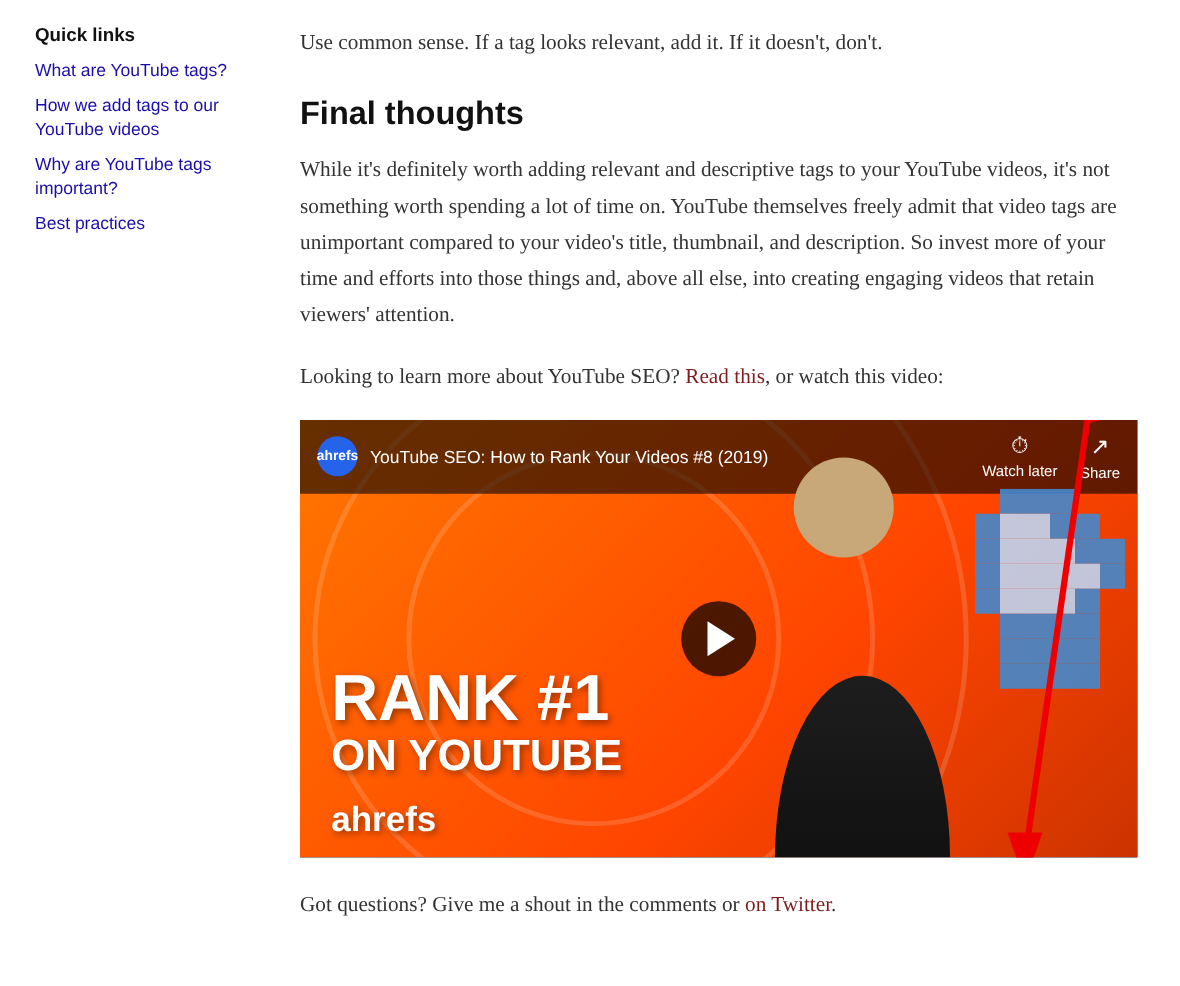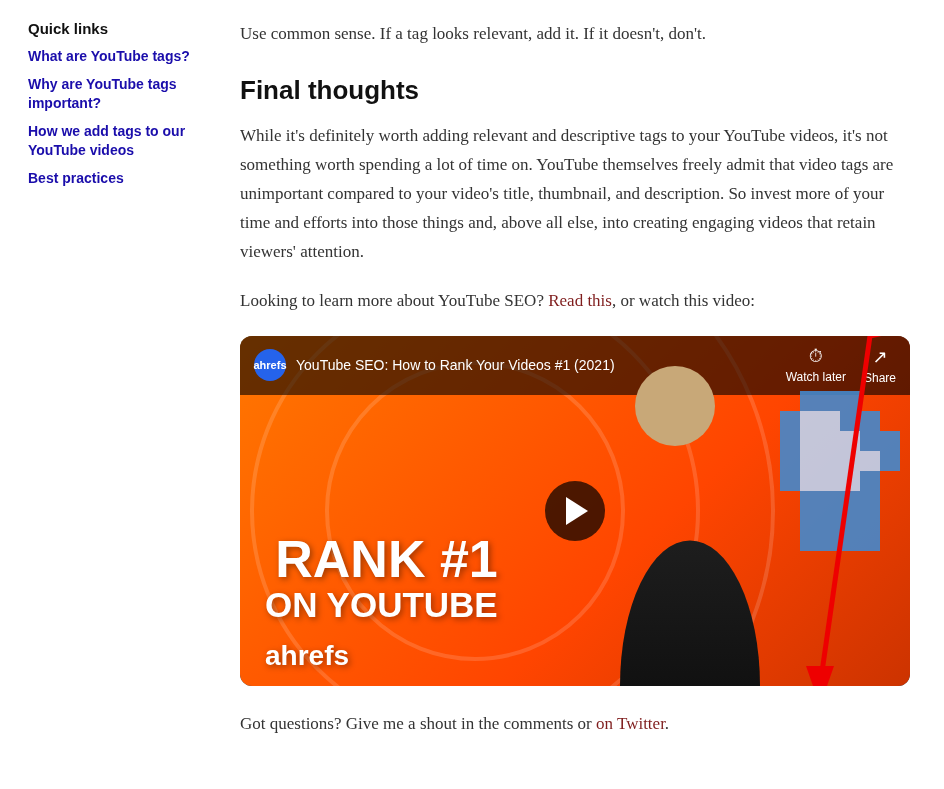--- a/index.html
+++ b/index.html
@@ -38,21 +38,20 @@
       color: #111;
       margin-bottom: 10px;
     }
 
     .sidebar-links {
       list-style: none;
     }
 
     .sidebar-links li {
       margin-bottom: 8px;
-      font-weight: bold;
     }
 
     .sidebar-links a {
       font-family: Arial, sans-serif;
       font-size: 14px;
       color: #1a0dab;
       text-decoration: none;
       line-height: 1.4;
       display: block;
     }
@@ -87,21 +86,21 @@
     }
 
     .link-blue {
       color: #7f1d1d;
       text-decoration: none;
     }
 
     
     .video-container {
       width: 100%;
-      border-radius: 12px;
+      border-radius: 0;
       overflow: hidden;
       position: relative;
       margin: 16px 0 24px 0;
       background: #0c4a6e;
     }
 
     .video-inner {
       width: 100%;
       height: 350px;
       position: relative;
@@ -219,24 +218,24 @@
 
 <div class="layout">
 
   <aside class="sidebar">
     <div class="sidebar-title">Quick links</div>
     <ul class="sidebar-links">
       <li>
         <a href="#">What are YouTube tags?</a>
       </li>
       <li>
-        <a href="#">Why are YouTube tags important?</a>
+        <a href="#">How we add tags to our YouTube videos</a>
       </li>
       <li>
-        <a href="#">How we add tags to our YouTube videos</a>
+        <a href="#">Why are YouTube tags important?</a>
       </li>
       <li>
         <a href="#">Best practices</a>
       </li>
     </ul>
   </aside>
 
   <main class="main-content">
     <p class="intro-text">Use common sense. If a tag looks relevant, add it. If it doesn't, don't.</p>
 
@@ -261,36 +260,36 @@
 
       <div class="video-inner">
 
         <div class="swirl-circle" style="width:300px;height:300px;top:50%;left:35%;transform:translate(-50%,-50%);"></div>
         <div class="swirl-circle" style="width:450px;height:450px;top:50%;left:35%;transform:translate(-50%,-50%);"></div>
         <div class="swirl-circle" style="width:600px;height:600px;top:50%;left:35%;transform:translate(-50%,-50%);"></div>
 
         <div class="video-overlay-top">
           <div class="video-title-bar">
             <div class="ahrefs-logo-circle">ahrefs</div>
-            <span class="video-title-text">YouTube SEO: How to Rank Your Videos #1 (2021)</span>
+            <span class="video-title-text">YouTube SEO: How to Rank Your Videos #8 (2019)</span>
           </div>
           <div class="video-actions">
             <div class="video-action-btn">
               <span class="video-action-icon">⏱</span>
               <span>Watch later</span>
             </div>
             <div class="video-action-btn">
               <span class="video-action-icon">↗</span>
               <span>Share</span>
             </div>
           </div>
         </div>
 
         <div style="position:absolute; left:25px; bottom:60px; z-index:5;">
-          <div style="font-family:Arial,sans-serif;font-size:52px;font-weight:900;color:#fff;line-height:1;text-shadow:2px 2px 6px rgba(0,0,0,0.4);text-align:right;">RANK #1</div>
+          <div style="font-family:Arial,sans-serif;font-size:52px;font-weight:900;color:#fff;line-height:1;text-shadow:2px 2px 6px rgba(0,0,0,0.4);">RANK #1</div>
           <div style="font-family:Arial,sans-serif;font-size:35px;font-weight:900;color:#fff;line-height:1.15;text-shadow:2px 2px 6px rgba(0,0,0,0.4);">ON YOUTUBE</div>
         </div>
 
         <div style="position:absolute;left:25px;bottom:14px;font-family:Arial,sans-serif;font-size:28px;font-weight:900;color:#fff;text-shadow:2px 2px 6px rgba(0,0,0,0.4);z-index:5;">ahrefs</div>
 
         <div style="position:absolute;right:130px;bottom:0;width:180px;height:290px;background:linear-gradient(to bottom, #2a2a2a 0%, #111 100%);border-radius:50% 50% 0 0 / 30% 30% 0 0;clip-path:ellipse(70px 145px at 50% 100%);"></div>
 
         <div style="position:absolute;right:195px;bottom:240px;width:80px;height:80px;background:#c8a878;border-radius:50%;"></div>
 
         <div style="position:absolute;right:10px;top:55px;width:120px;height:180px;">

